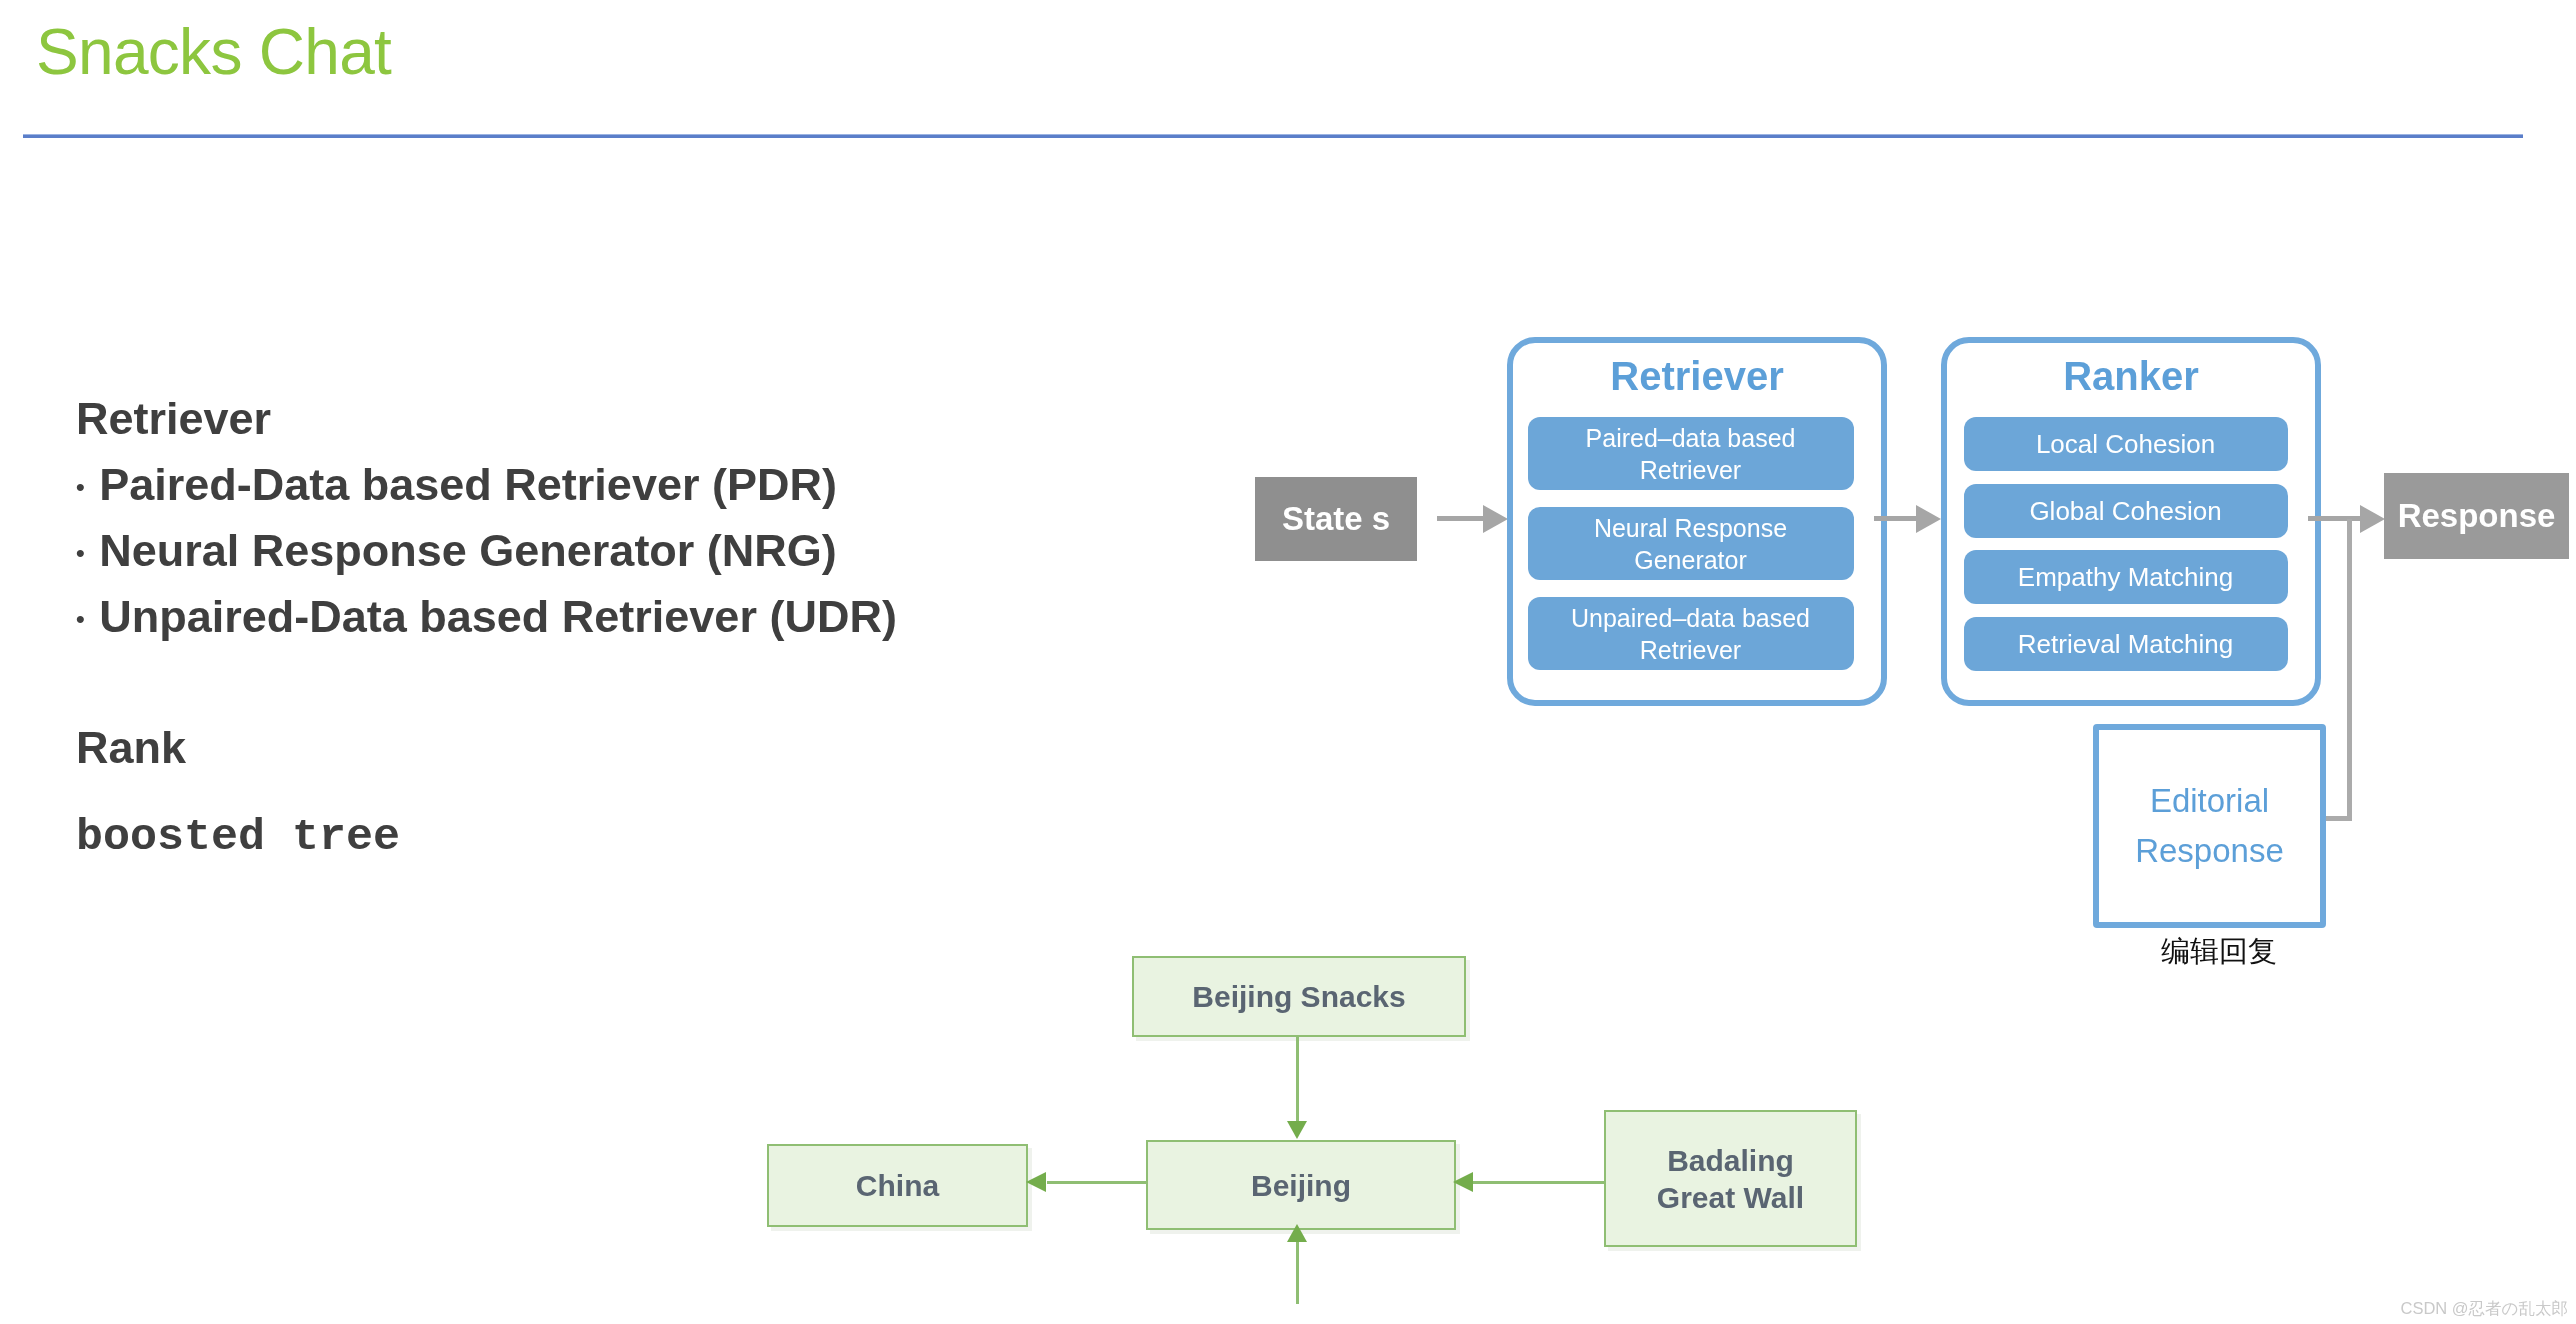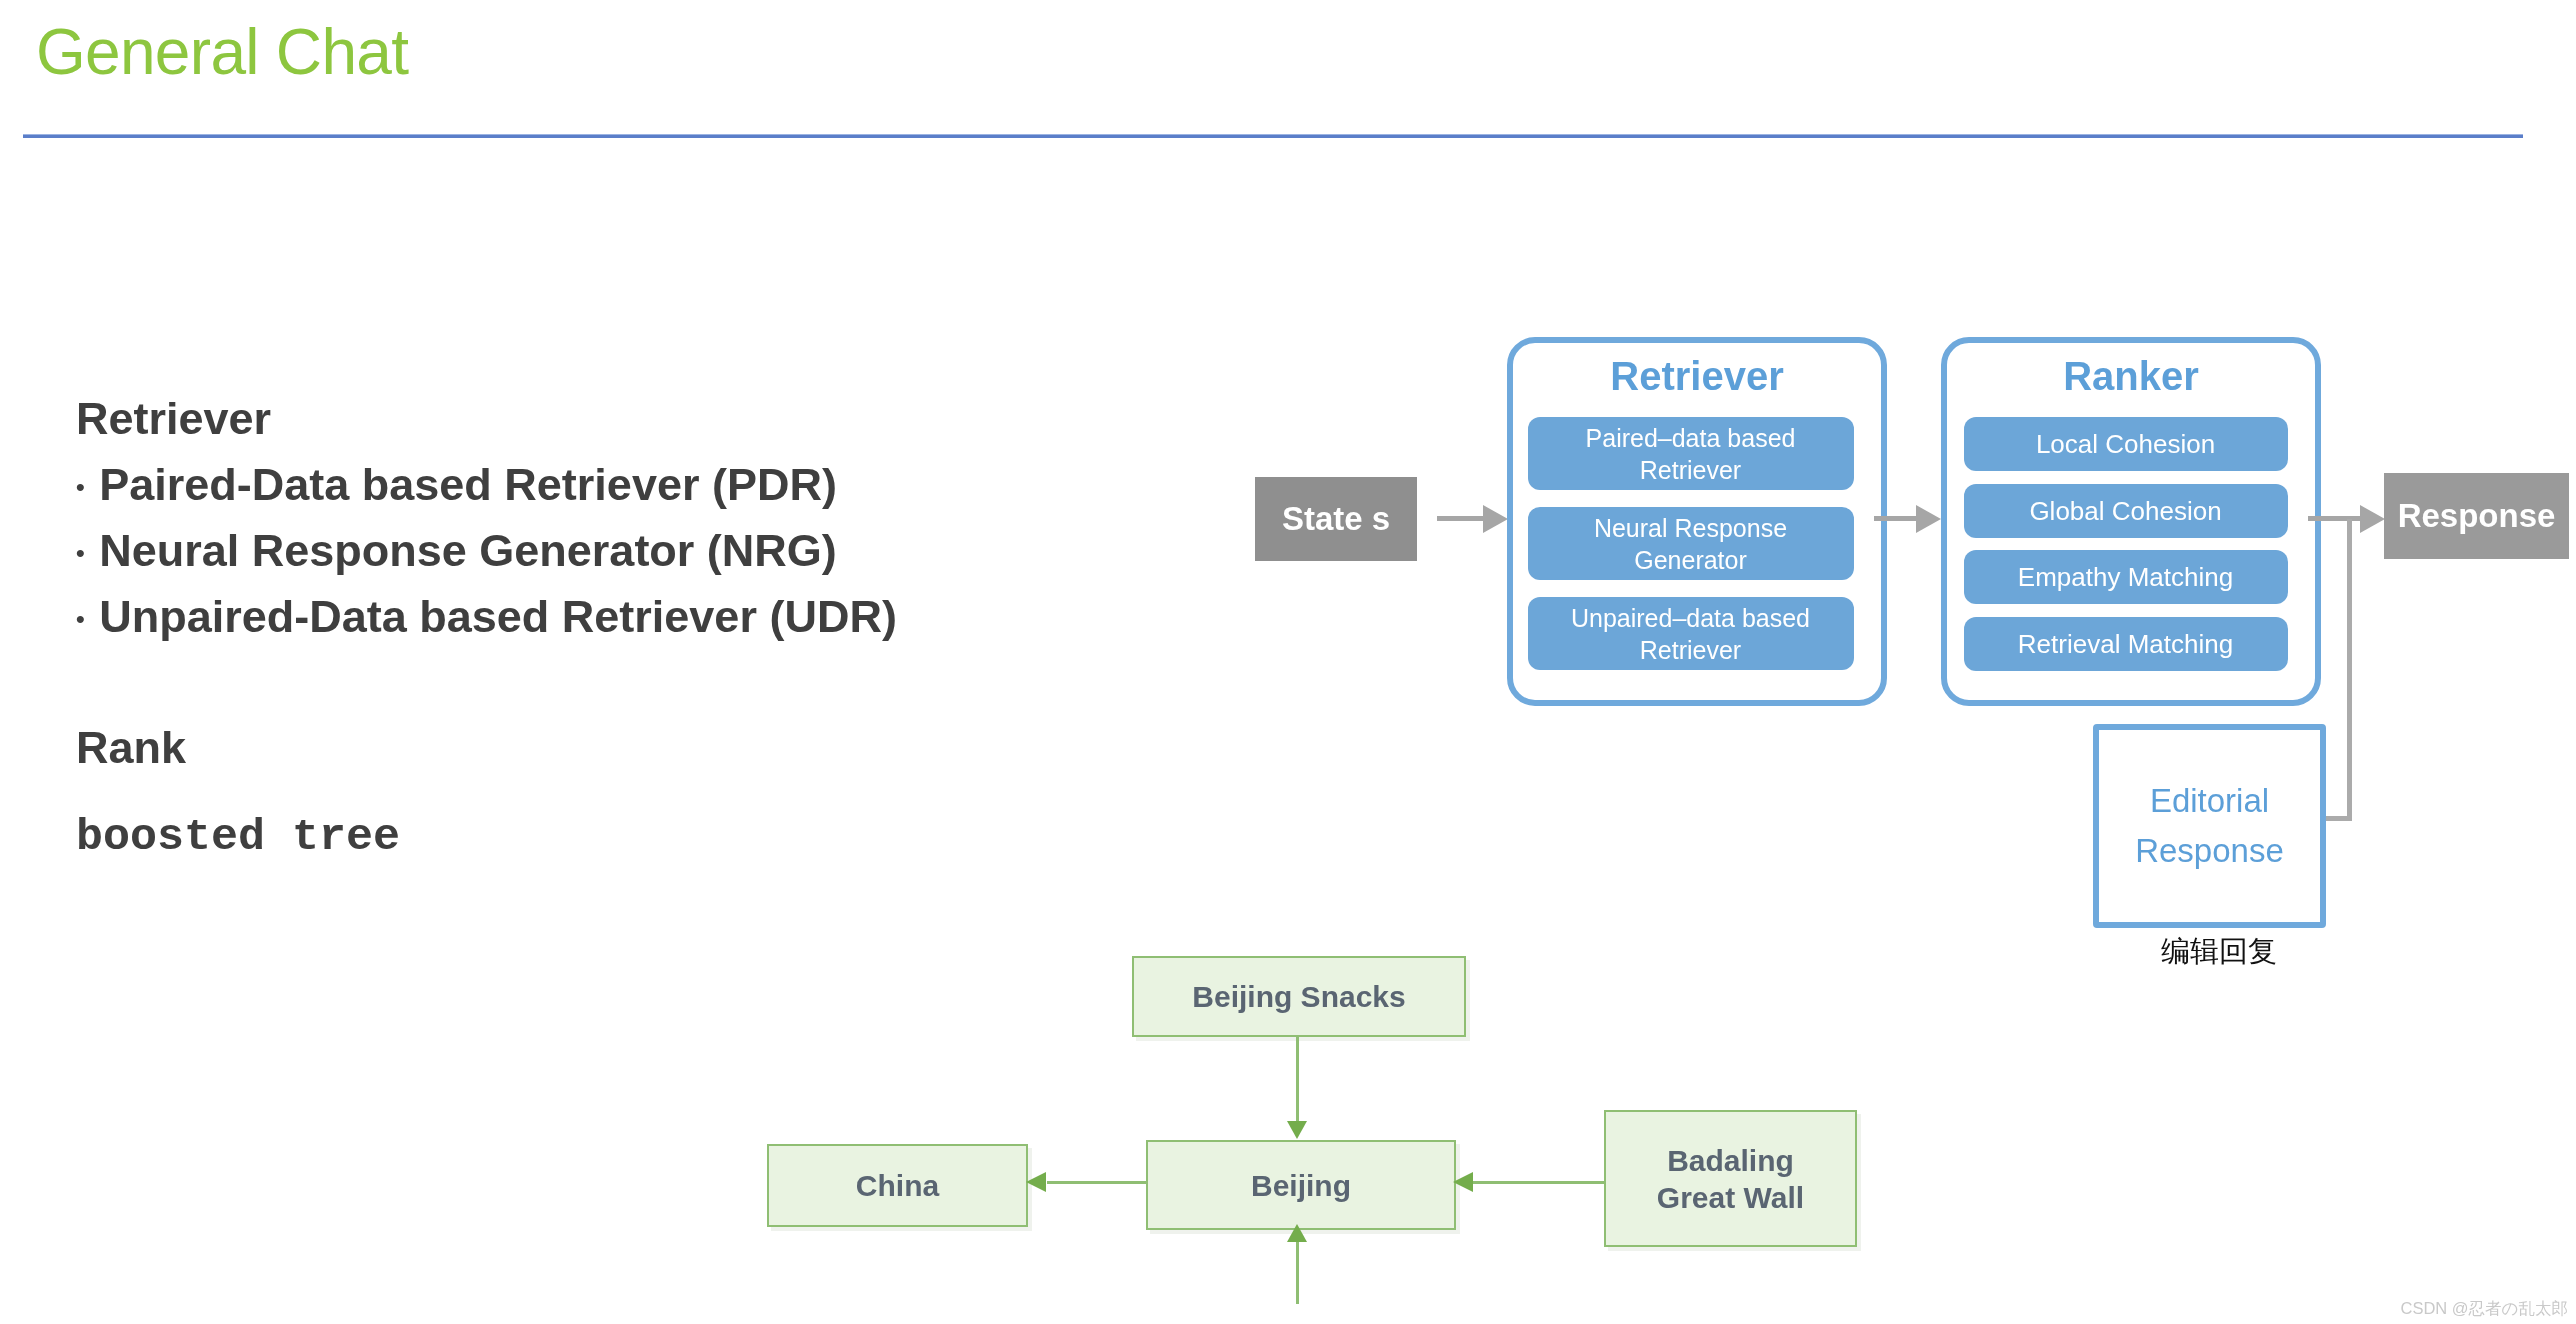--- a/index.html
+++ b/index.html
@@ -71,21 +71,21 @@
   .e1h{left:1287px;top:1121px;} .e2h{left:1026px;top:1172px;} .e3h{left:1453px;top:1172px;} .e4h{left:1287px;top:1224px;}
 
   
   .watermark{position:absolute;right:8px;bottom:5.3px;font-size:16.5px;color:#C9C9C9;}
 </style>
 </head>
 <body>
 
 <div class="slide">
 
-  <div class="title">General Chat</div>
+  <div class="title">Snacks Chat</div>
   <div class="divider"></div>
 
   <div class="note-line nl0">Retriever</div>
   <div class="note-line nl1"><span class="bullet">•</span><span>Paired-Data based Retriever (PDR)</span></div>
   <div class="note-line nl2"><span class="bullet">•</span><span>Neural Response Generator (NRG)</span></div>
   <div class="note-line nl3"><span class="bullet">•</span><span>Unpaired-Data based Retriever (UDR)</span></div>
   <div class="note-line nl4">Rank</div>
   <div class="note-line nl5">boosted tree</div>
 
   <div class="graybox box-state">State s</div>

